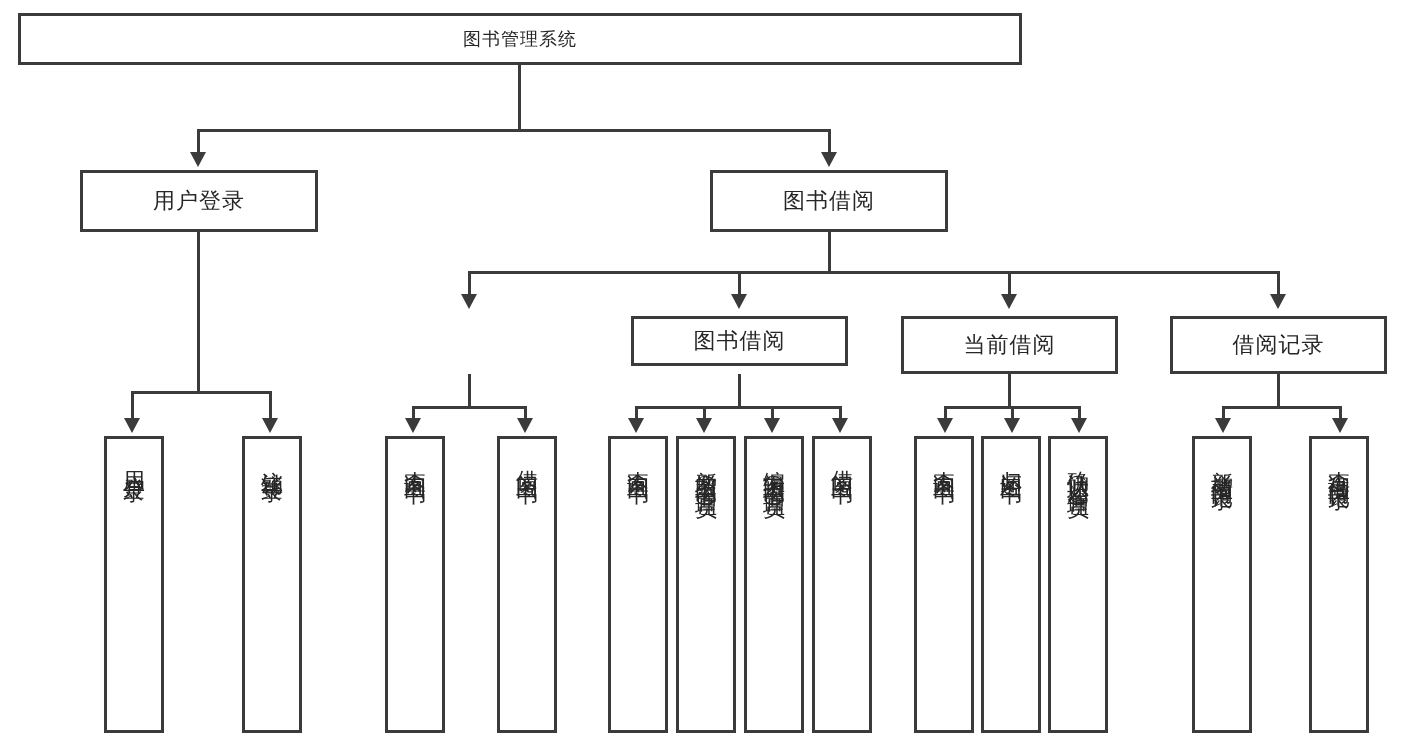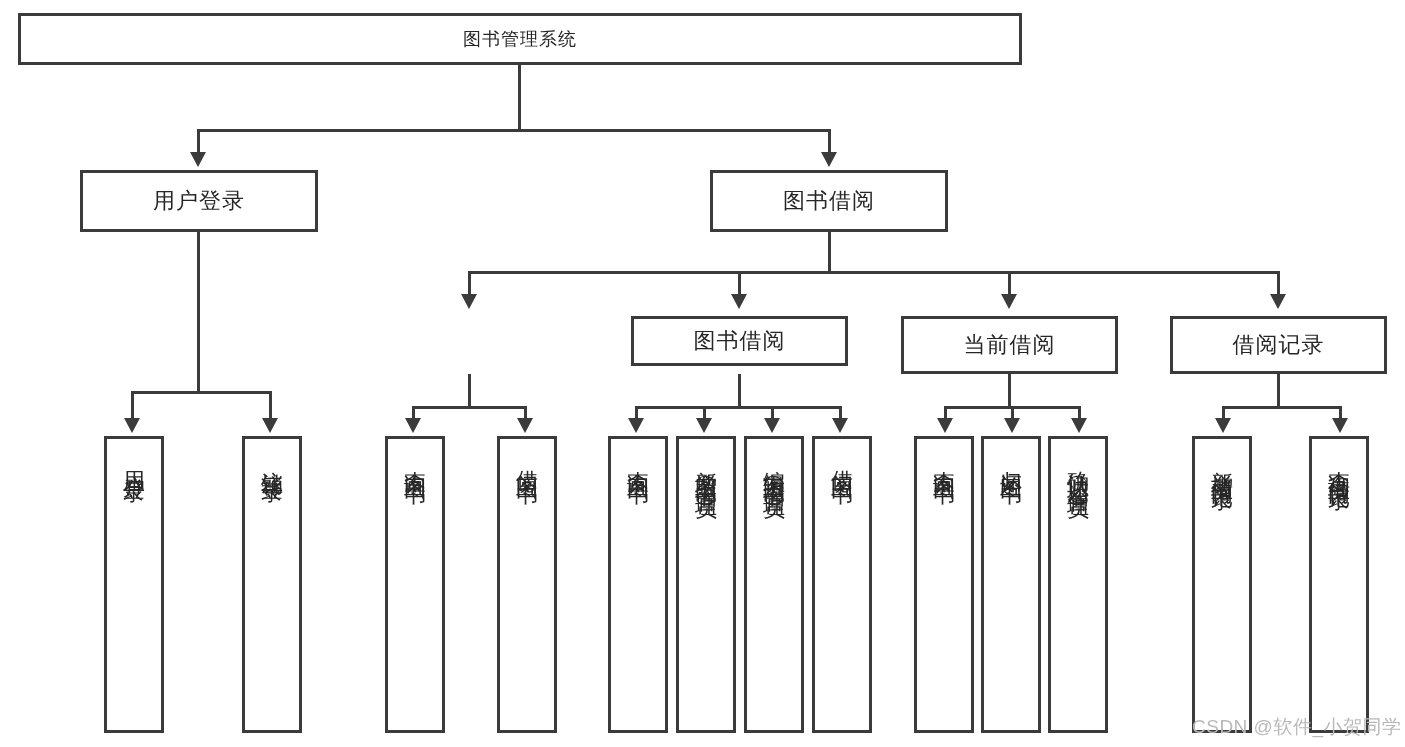--- a/index.html
+++ b/index.html
@@ -203,15 +203,14 @@
     <span class="lbl">确认归还（管理员）</span>
   </div>
 
   <div class="node v" style="left:1192px;top:436px;width:60px;height:297px;">
     <span class="lbl">新增借阅记录</span>
   </div>
   <div class="node v" style="left:1309px;top:436px;width:60px;height:297px;">
     <span class="lbl">查询借阅记录</span>
   </div>
 
-  <div id="watermark" style="left:1192px;top:714px;">CSDN @软件_小贺同学</div>
 
 </div>
 
 </body></html>

